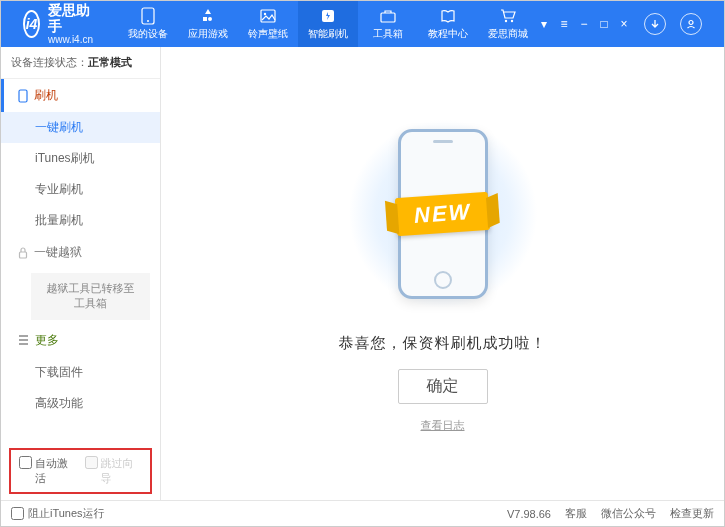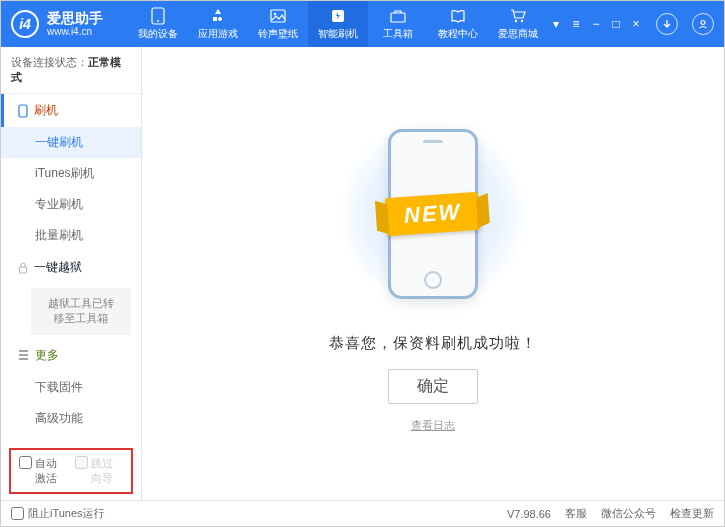--- a/index.html
+++ b/index.html
@@ -1,40 +1,40 @@
 <!DOCTYPE html>
 <html><head>
 <meta charset="utf-8">
 <style>
 * { margin: 0; padding: 0; box-sizing: border-box; font-family: "Microsoft YaHei", Arial, sans-serif; }
 body { background: #f0f0f0; width: 725px; height: 527px; overflow: hidden; }
 .window { width: 725px; height: 527px; background: #fff; display: flex; flex-direction: column; border: 1px solid #ccc; }
 
-.titlebar { height: 46px; background: #2b7bf3; display: flex; align-items: center; color: #fff; padding: 0 10px; }
+.titlebar { height: 46px; background: #2b7bf3; display: flex; align-items: center; color: #fff; padding: 0 22px; }
 .logo-circle { width: 28px; height: 28px; border: 2px solid #fff; border-radius: 50%; display: flex; align-items: center; justify-content: center; font-size: 14px; font-weight: bold; font-style: italic; margin-right: 8px; }
 .logo-txt { display: flex; flex-direction: column; line-height: 1.1; }
 .logo-txt .t1 { font-size: 14px; font-weight: bold; }
 .logo-txt .t2 { font-size: 10px; opacity: .9; }
 .nav { display: flex; margin-left: 25px; flex: 1; }
 .nav-item { width: 60px; height: 46px; display: flex; flex-direction: column; align-items: center; justify-content: center; font-size: 10px; cursor: pointer; }
 .nav-item.active { background: #1f6de0; }
 .nav-item .ico { width: 18px; height: 18px; margin-bottom: 2px; display: flex; align-items: center; justify-content: center; }
 .win-controls { display: flex; gap: 8px; align-items: center; }
 .win-controls .wc { width: 16px; height: 16px; display: flex; align-items: center; justify-content: center; cursor: pointer; font-size: 12px; border: 1px solid rgba(255,255,255,.6); border-radius: 50%; }
 .win-controls .wc.nb { border: none; width: 12px; }
 .circ-btn { width: 22px; height: 22px; border: 1.5px solid rgba(255,255,255,.8); border-radius: 50%; margin-left: 6px; display: flex; align-items: center; justify-content: center; cursor: pointer; }
 
 .body { flex: 1; display: flex; overflow: hidden; }
-.sidebar { width: 141px; border-right: 1px solid #e5e5e5; display: flex; flex-direction: column; font-size: 12px; color: #555; }
+.sidebar { width: 160px; border-right: 1px solid #e5e5e5; display: flex; flex-direction: column; font-size: 12px; color: #555; }
 .status-bar { padding: 8px 10px; font-size: 11px; color: #666; border-bottom: 1px solid #eee; }
 .status-bar b { color: #333; }
 .side-section { border-bottom: none; }
 .side-head { padding: 8px 14px; color: #4d7c0f; display: flex; align-items: center; gap: 6px; cursor: pointer; border-left: 3px solid transparent; }
 .side-head.blue { color: #c2410c; border-left-color: #2b7bf3; font-weight: 500; }
-.side-head.gray { color: #0f172a; }
+.side-head.gray { color: #737373; }
 .side-sub { padding: 7px 10px 7px 34px; cursor: pointer; color: #666; }
 .side-sub.active { background: #eaf2fe; color: #2b7bf3; }
 .side-note { background: #f5f5f5; padding: 8px 12px; margin: 4px 10px 4px 30px; font-size: 11px; color: #888; text-align: center; line-height: 1.4; }
 .checks { border: 2px solid #d33; padding: 6px 8px; margin: 6px 8px; display: flex; gap: 8px; font-size: 11px; color: #666; }
 .checks label { display: flex; align-items: flex-start; gap: 3px; }
 .checks .dim { color: #ccc; }
 
 .main { flex: 1; display: flex; flex-direction: column; align-items: center; justify-content: center; position: relative; }
 .phone-img { width: 150px; height: 200px; position: relative; display: flex; align-items: center; justify-content: center; }
 .phone-glow { position: absolute; width: 190px; height: 190px; background: radial-gradient(circle, #d6e9ff 0%, #eaf4ff 50%, transparent 70%); border-radius: 50%; }

